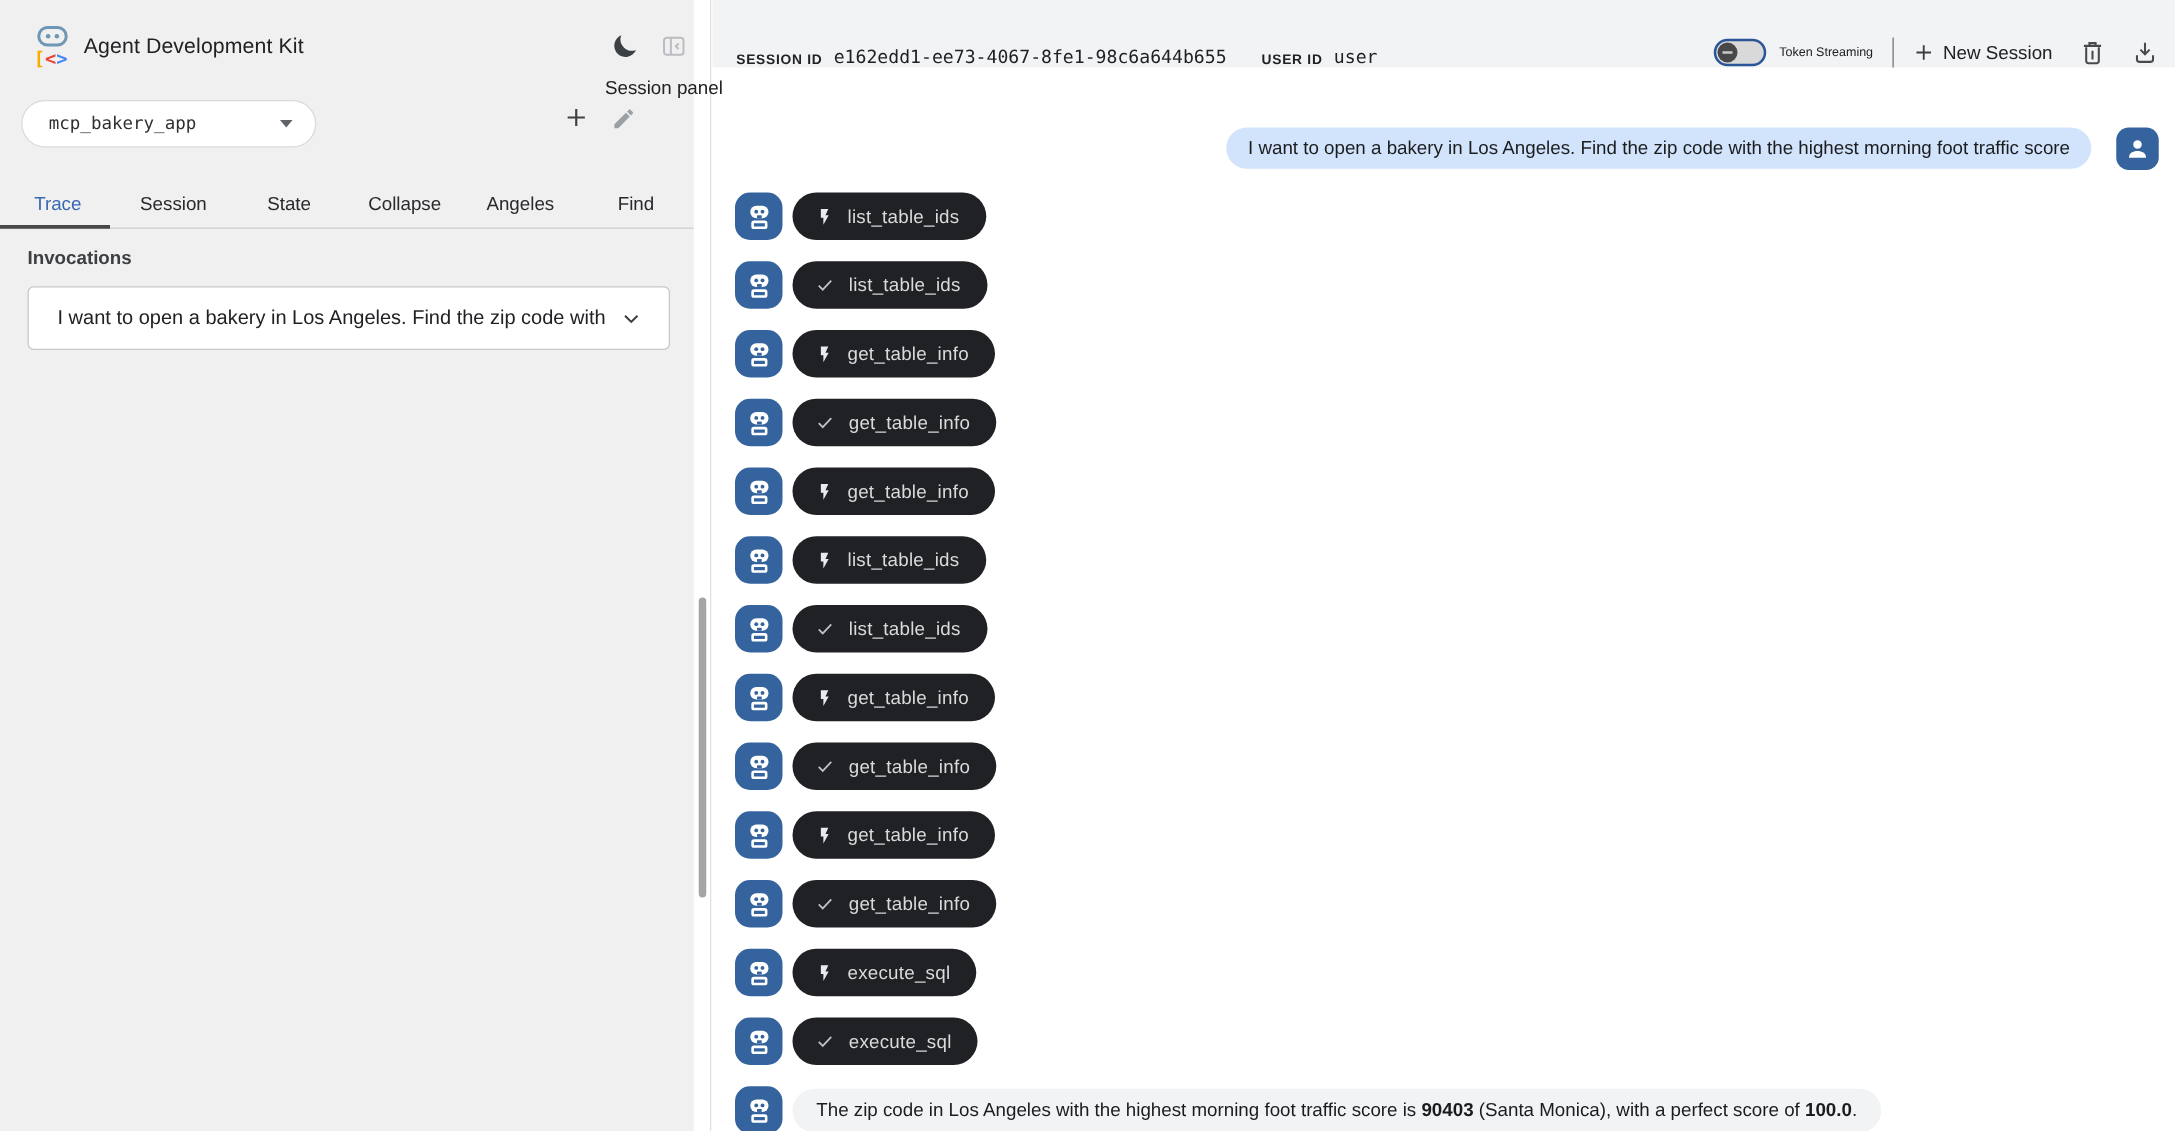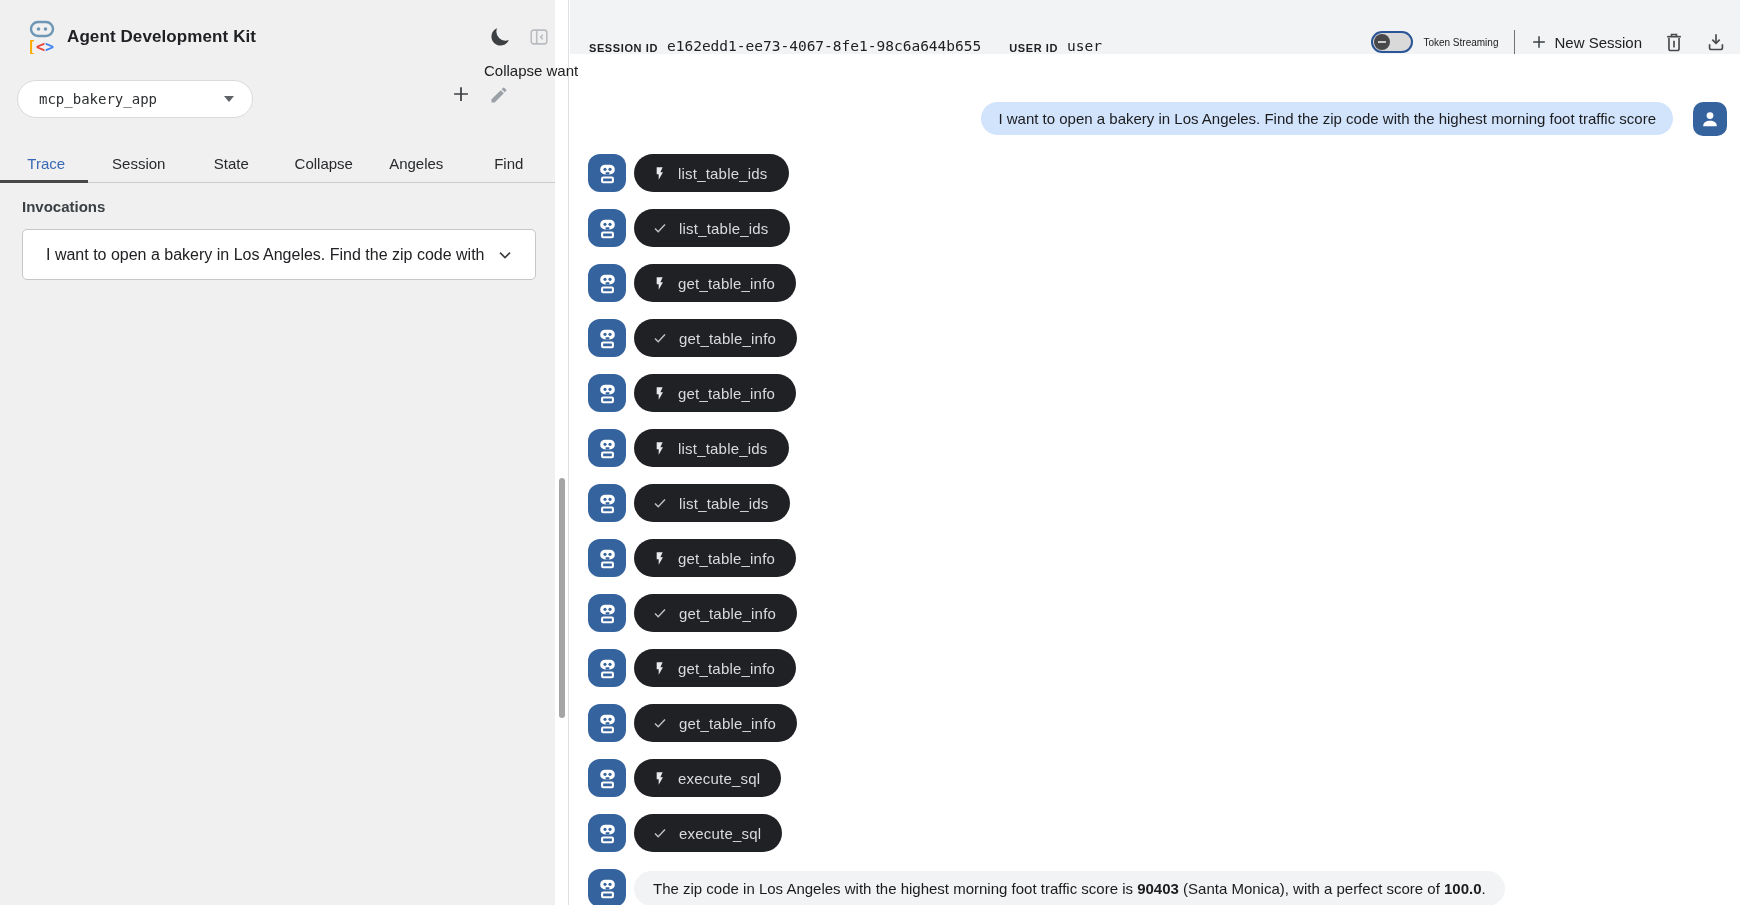--- a/index.html
+++ b/index.html
@@ -6,21 +6,21 @@
   html,body { width:1740px; height:905px; overflow:hidden; background:#fff;
               font-family:"Liberation Sans", sans-serif; color:#202124; }
   .app { position:relative; width:1740px; height:905px; }
 
   
   .left-panel { position:absolute; left:0; top:0; width:569px; height:905px;
                 background:#fff; border-right:1px solid #e0e0e0; }
   .panel-content { position:relative; width:555px; height:905px; background:var(--panel-bg,#f0f0f0); }
   .panel-header { position:absolute; left:0; top:0; width:555px; height:74px; }
   .logo { position:absolute; left:26px; top:20px; width:32px; height:34px; }
-  .app-title { position:absolute; left:67px; top:27px; font-size:17px; font-weight:700; color:#202124; letter-spacing:.1px; }
+  .app-title { position:absolute; left:67px; top:27px; font-size:17px; font-weight:400; color:#202124; letter-spacing:.1px; }
   .icon-btn { background:none; border:none; cursor:pointer; padding:0; display:inline-flex; align-items:center; justify-content:center; }
   .moon-btn { position:absolute; left:487px; top:24px; width:26px; height:26px; }
   .collapse-btn { position:absolute; left:527px; top:25px; width:24px; height:24px; }
 
   .app-select { position:absolute; left:17px; top:80px; width:236px; height:38px;
                 background:#fff; border:1px solid #d9dadc; border-radius:19px;
                 display:flex; align-items:center; padding:0 18px 0 21px; cursor:pointer;gap:16px; }
   .app-select-value { font-family:"DejaVu Sans Mono", monospace; font-size:14px; color:#2d2f31; flex:1; }
   .caret-down { width:0; height:0; border-left:5px solid transparent; border-right:5px solid transparent; border-top:6px solid #5f6368; }
   .plus-btn { position:absolute; left:449px; top:82px; width:24px; height:24px; }
@@ -158,21 +158,21 @@
       <div class="invocation-select">
         <span class="invocation-value">I want to open a bakery in Los Angeles. Find the zip code with</span>
         <svg width="20" height="20" viewBox="0 0 24 24">
           <path d="M6 9.2 12 15l6-5.8" fill="none" stroke="#3c4043" stroke-width="2"></path>
         </svg>
       </div>
     </div>
     <div class="panel-scroll-thumb"></div>
   </aside>
 
-  <div class="tooltip">Collapse want</div>
+  <div class="tooltip">Session panel</div>
 
   <main class="chat">
 
     <div class="session-bar">
       <span class="sb-label">SESSION ID</span>
       <span class="sb-value">e162edd1-ee73-4067-8fe1-98c6a644b655</span>
       <span class="sb-label sb-user-label">USER ID</span>
       <span class="sb-value">user</span>
 
       <div class="sb-right">

